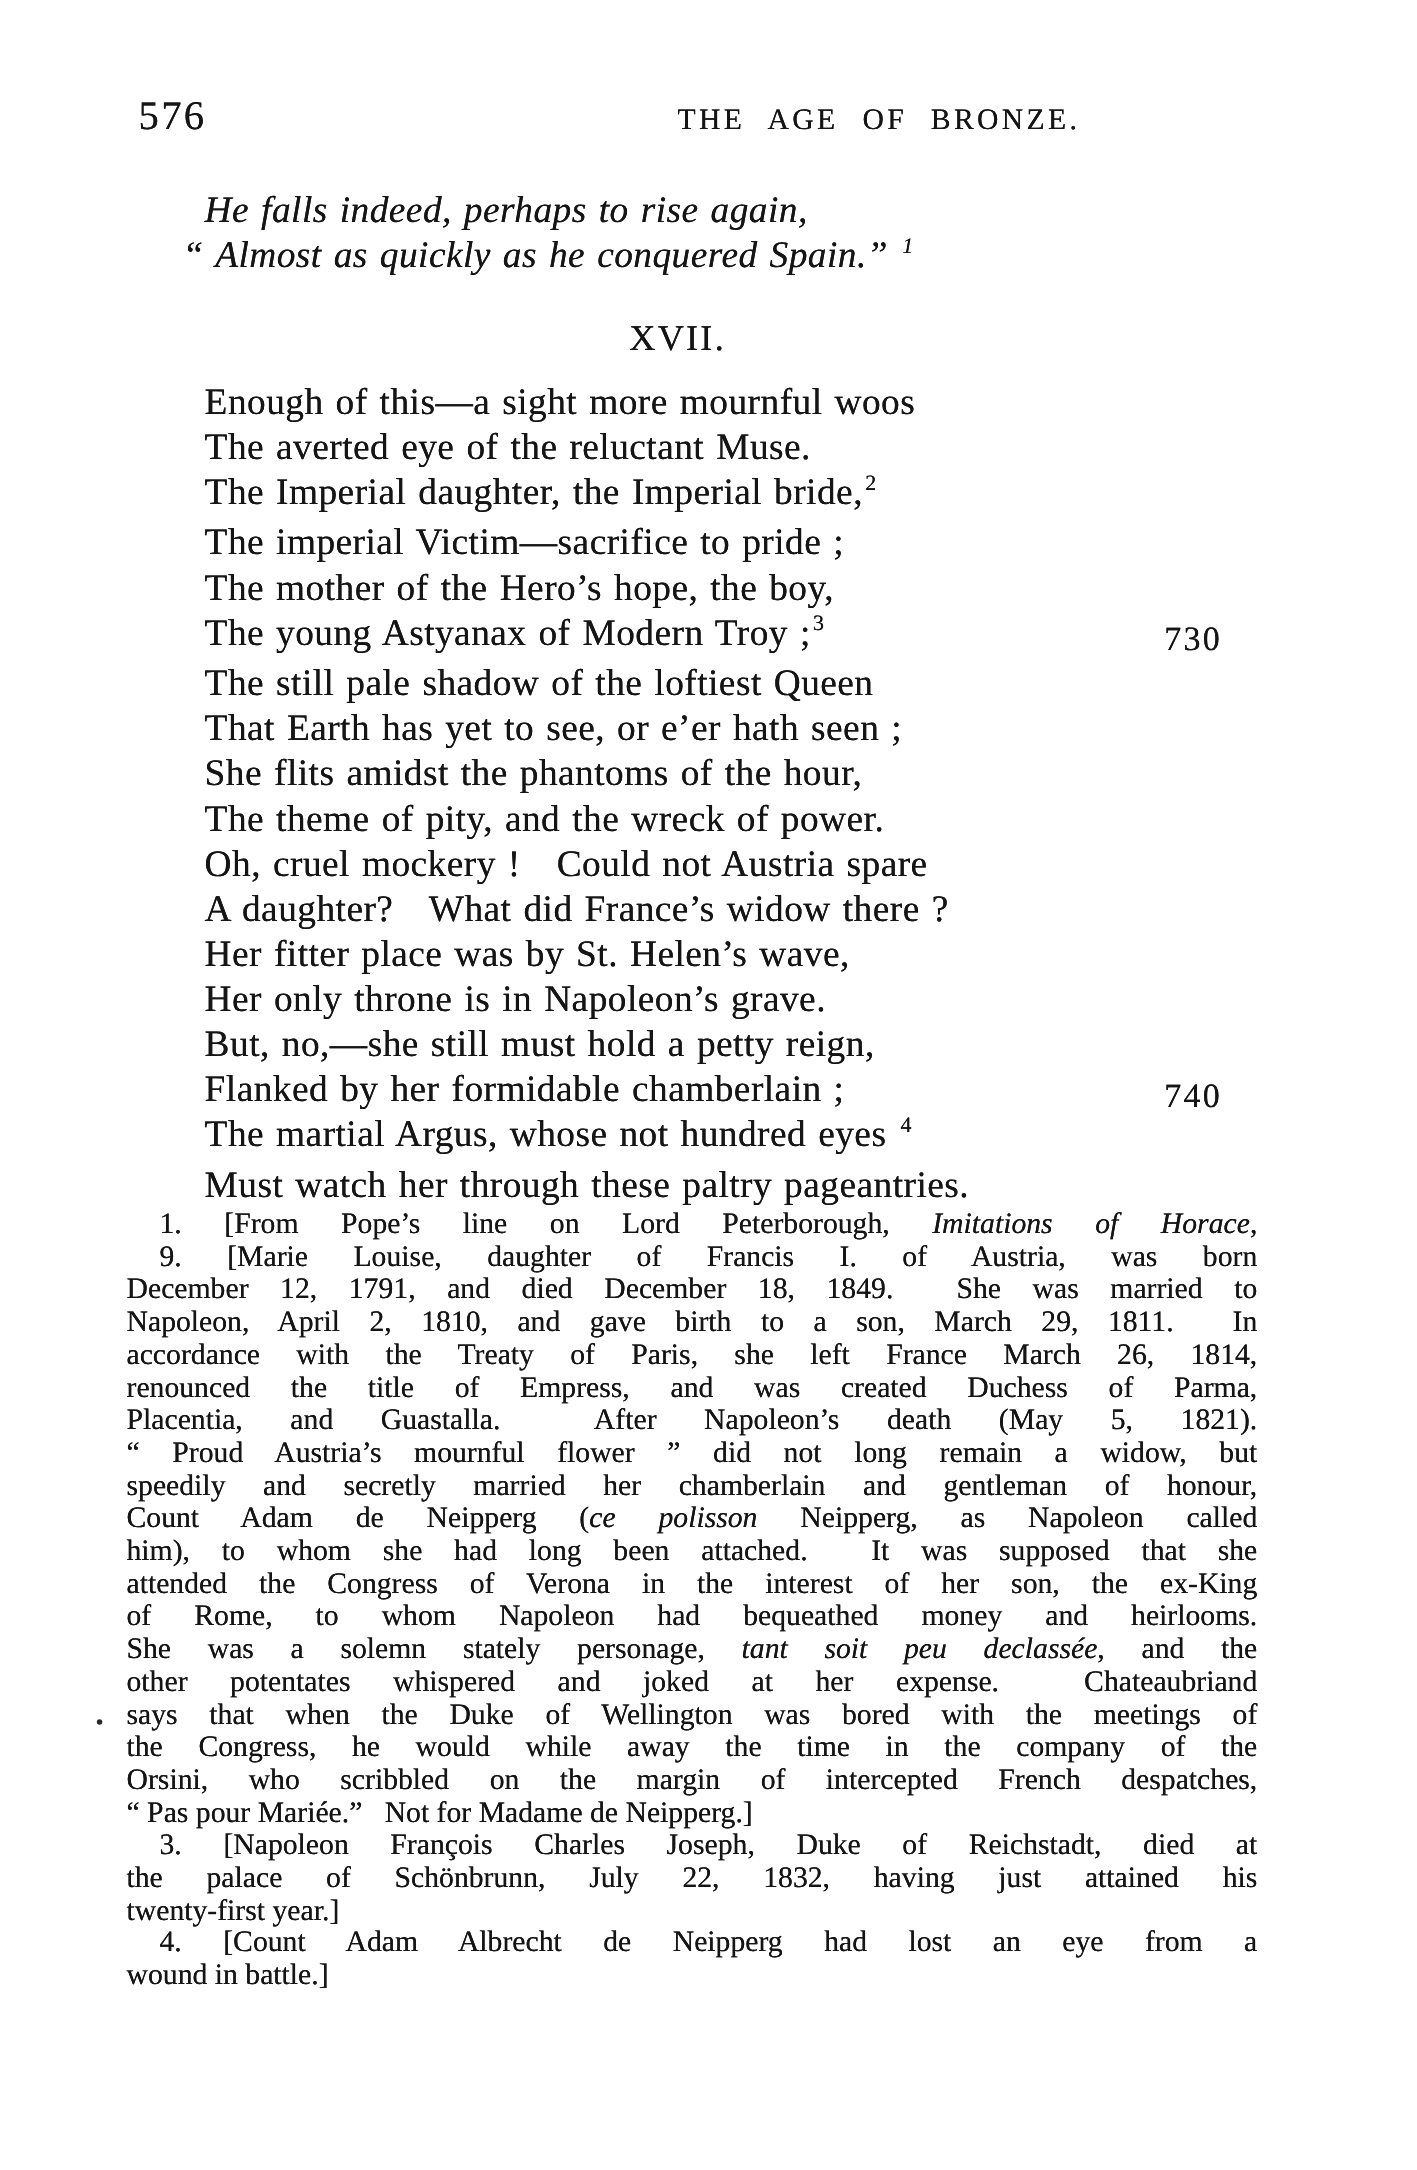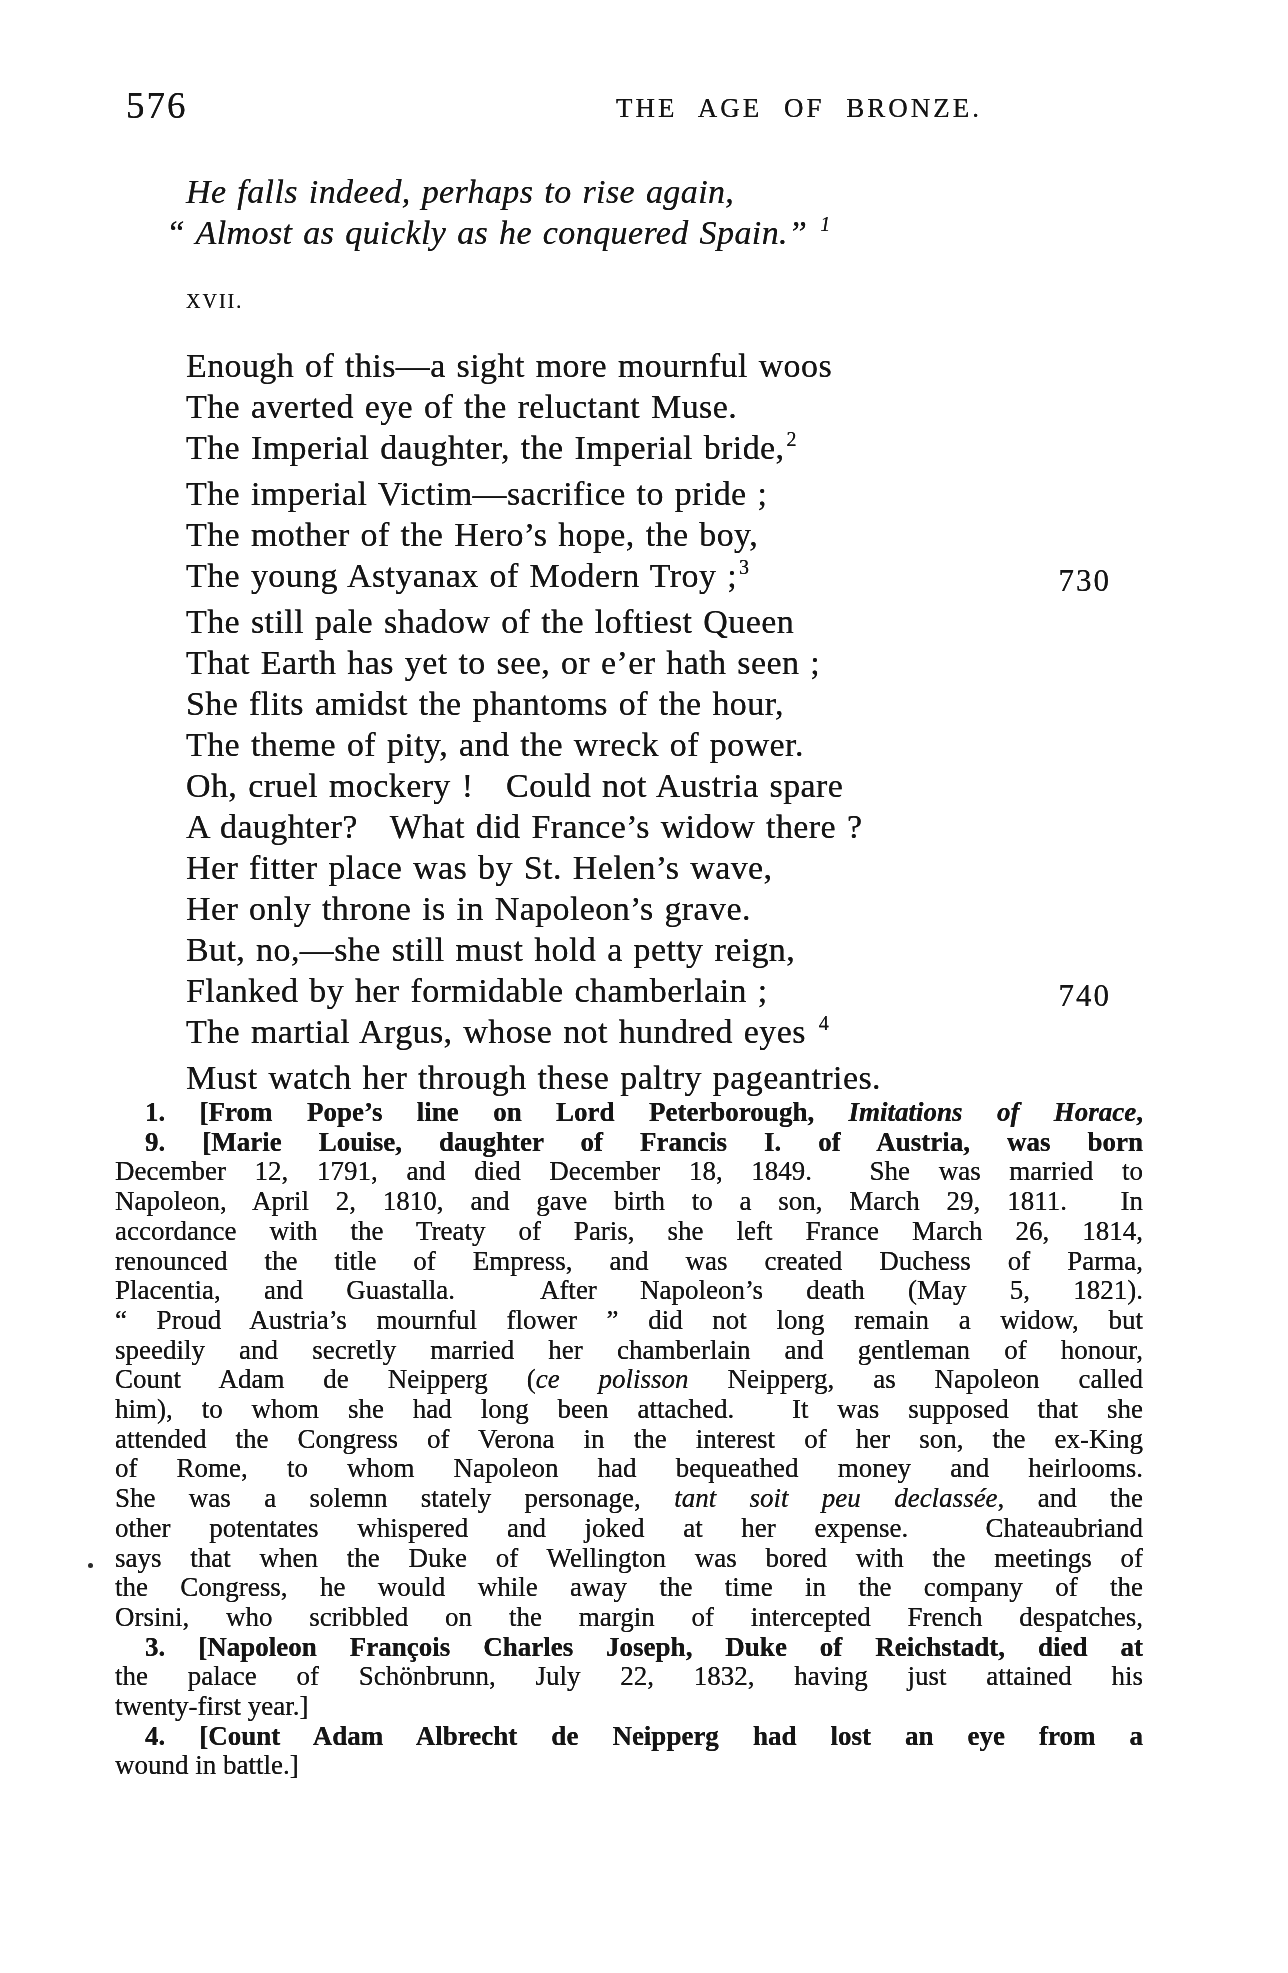--- a/index.html
+++ b/index.html
@@ -40,32 +40,32 @@
     font-size:20px;position:relative;top:-13px;margin-left:2px;
     letter-spacing:0;
   }
   .line-no{
     position:absolute;right:0;top:5px;
     font-size:31px;letter-spacing:2px;
     text-indent:0;
   }
   .section-heading{
     position:absolute;top:290px;left:186px;width:860px;margin:0;
-    text-align:left;font-weight:normal;
-    font-size:20px;letter-spacing:2px;
+    text-align:center;font-weight:normal;
+    font-size:33px;letter-spacing:2px;
     text-shadow:0 0 0.5px currentColor;
   }
   
   .footnotes{position:absolute;top:1098px;left:115px;width:1028px;}
   .fn-line{
     font-size:27px;line-height:29.7px;
     text-align:justify;text-align-last:justify;
     text-shadow:0 0 0.4px currentColor;
   }
-  .fn-line.fn-first{text-indent:30px;font-weight:bold;}
+  .fn-line.fn-first{text-indent:30px;}
   .fn-line.fn-last{text-align-last:left;}
   .fn-line .it{font-style:italic;}
   
   .speck{
     position:absolute;left:88px;top:1563px;width:5px;height:5px;
     background:#2a2a2a;border-radius:50%;
   }
 </style>
 </head>
 <body>
@@ -117,20 +117,21 @@
       <div class="fn-line"><span>speedily and secretly married her chamberlain and gentleman of honour,</span></div>
       <div class="fn-line"><span>Count Adam de Neipperg (</span><span class="it">ce polisson</span><span> Neipperg, as Napoleon called</span></div>
       <div class="fn-line"><span>him), to whom she had long been attached.&nbsp; It was supposed that she</span></div>
       <div class="fn-line"><span>attended the Congress of Verona in the interest of her son, the ex-King</span></div>
       <div class="fn-line"><span>of Rome, to whom Napoleon had bequeathed money and heirlooms.</span></div>
       <div class="fn-line"><span>She was a solemn stately personage, </span><span class="it">tant soit peu declassée</span><span>, and the</span></div>
       <div class="fn-line"><span>other potentates whispered and joked at her expense.&nbsp; Chateaubriand</span></div>
       <div class="fn-line"><span>says that when the Duke of Wellington was bored with the meetings of</span></div>
       <div class="fn-line"><span>the Congress, he would while away the time in the company of the</span></div>
       <div class="fn-line"><span>Orsini, who scribbled on the margin of intercepted French despatches,</span></div>
+      <div class="fn-line fn-last"><span>“ Pas pour Mariée.”&nbsp;&nbsp; Not for Madame de Neipperg.]</span></div>
       <div class="fn-line fn-first"><span>3. [Napoleon François Charles Joseph, Duke of Reichstadt, died at</span></div>
       <div class="fn-line"><span>the palace of Schönbrunn, July 22, 1832, having just attained his</span></div>
       <div class="fn-line fn-last"><span>twenty-first year.]</span></div>
       <div class="fn-line fn-first"><span>4. [Count Adam Albrecht de Neipperg had lost an eye from a</span></div>
       <div class="fn-line fn-last"><span>wound in battle.]</span></div>
     </section>
 
   <div class="speck"></div>
 
 </div>

